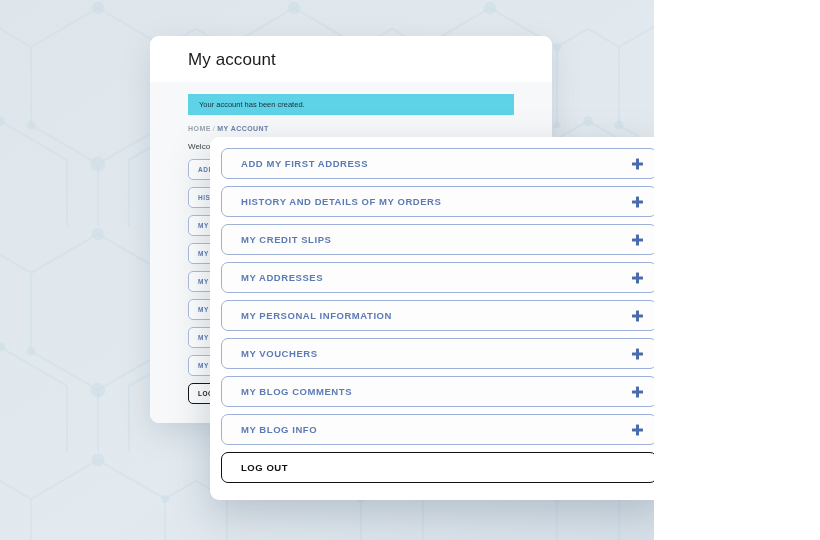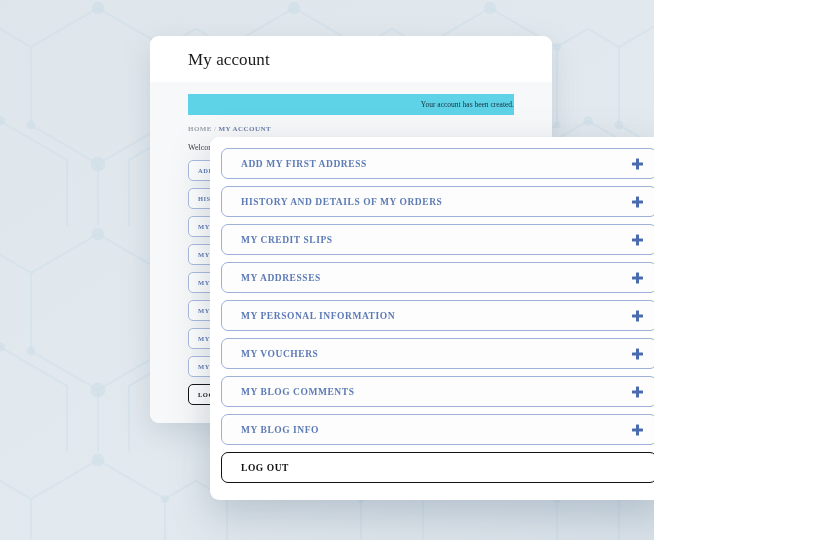--- a/index.html
+++ b/index.html
@@ -10,21 +10,20 @@
     overflow: hidden;
     font-family: "Liberation Sans", sans-serif;
   }
 
   #stage {
     position: relative;
     width: 654px;
     height: 540px;
     background: #dde4ea;
     overflow: hidden;
-    font-family: Liberation Serif, serif;
   }
 
   
   #bg-pattern {
     position: absolute;
     inset: 0;
     width: 820px;
     height: 540px;
   }
 
@@ -60,21 +59,20 @@
     padding: 12px 38px 0 38px;
   }
 
   #alert-banner {
     background: #5ed3e8;
     height: 21px;
     display: flex;
     align-items: center;
     padding-left: 11px;
     margin-bottom: 10px;
-    justify-content: flex-end;
   }
   #alert-banner-text {
     font-size: 7.5px;
     color: #17303a;
     font-weight: 400;
   }
 
   #breadcrumb {
     font-size: 7px;
     letter-spacing: 0.45px;

